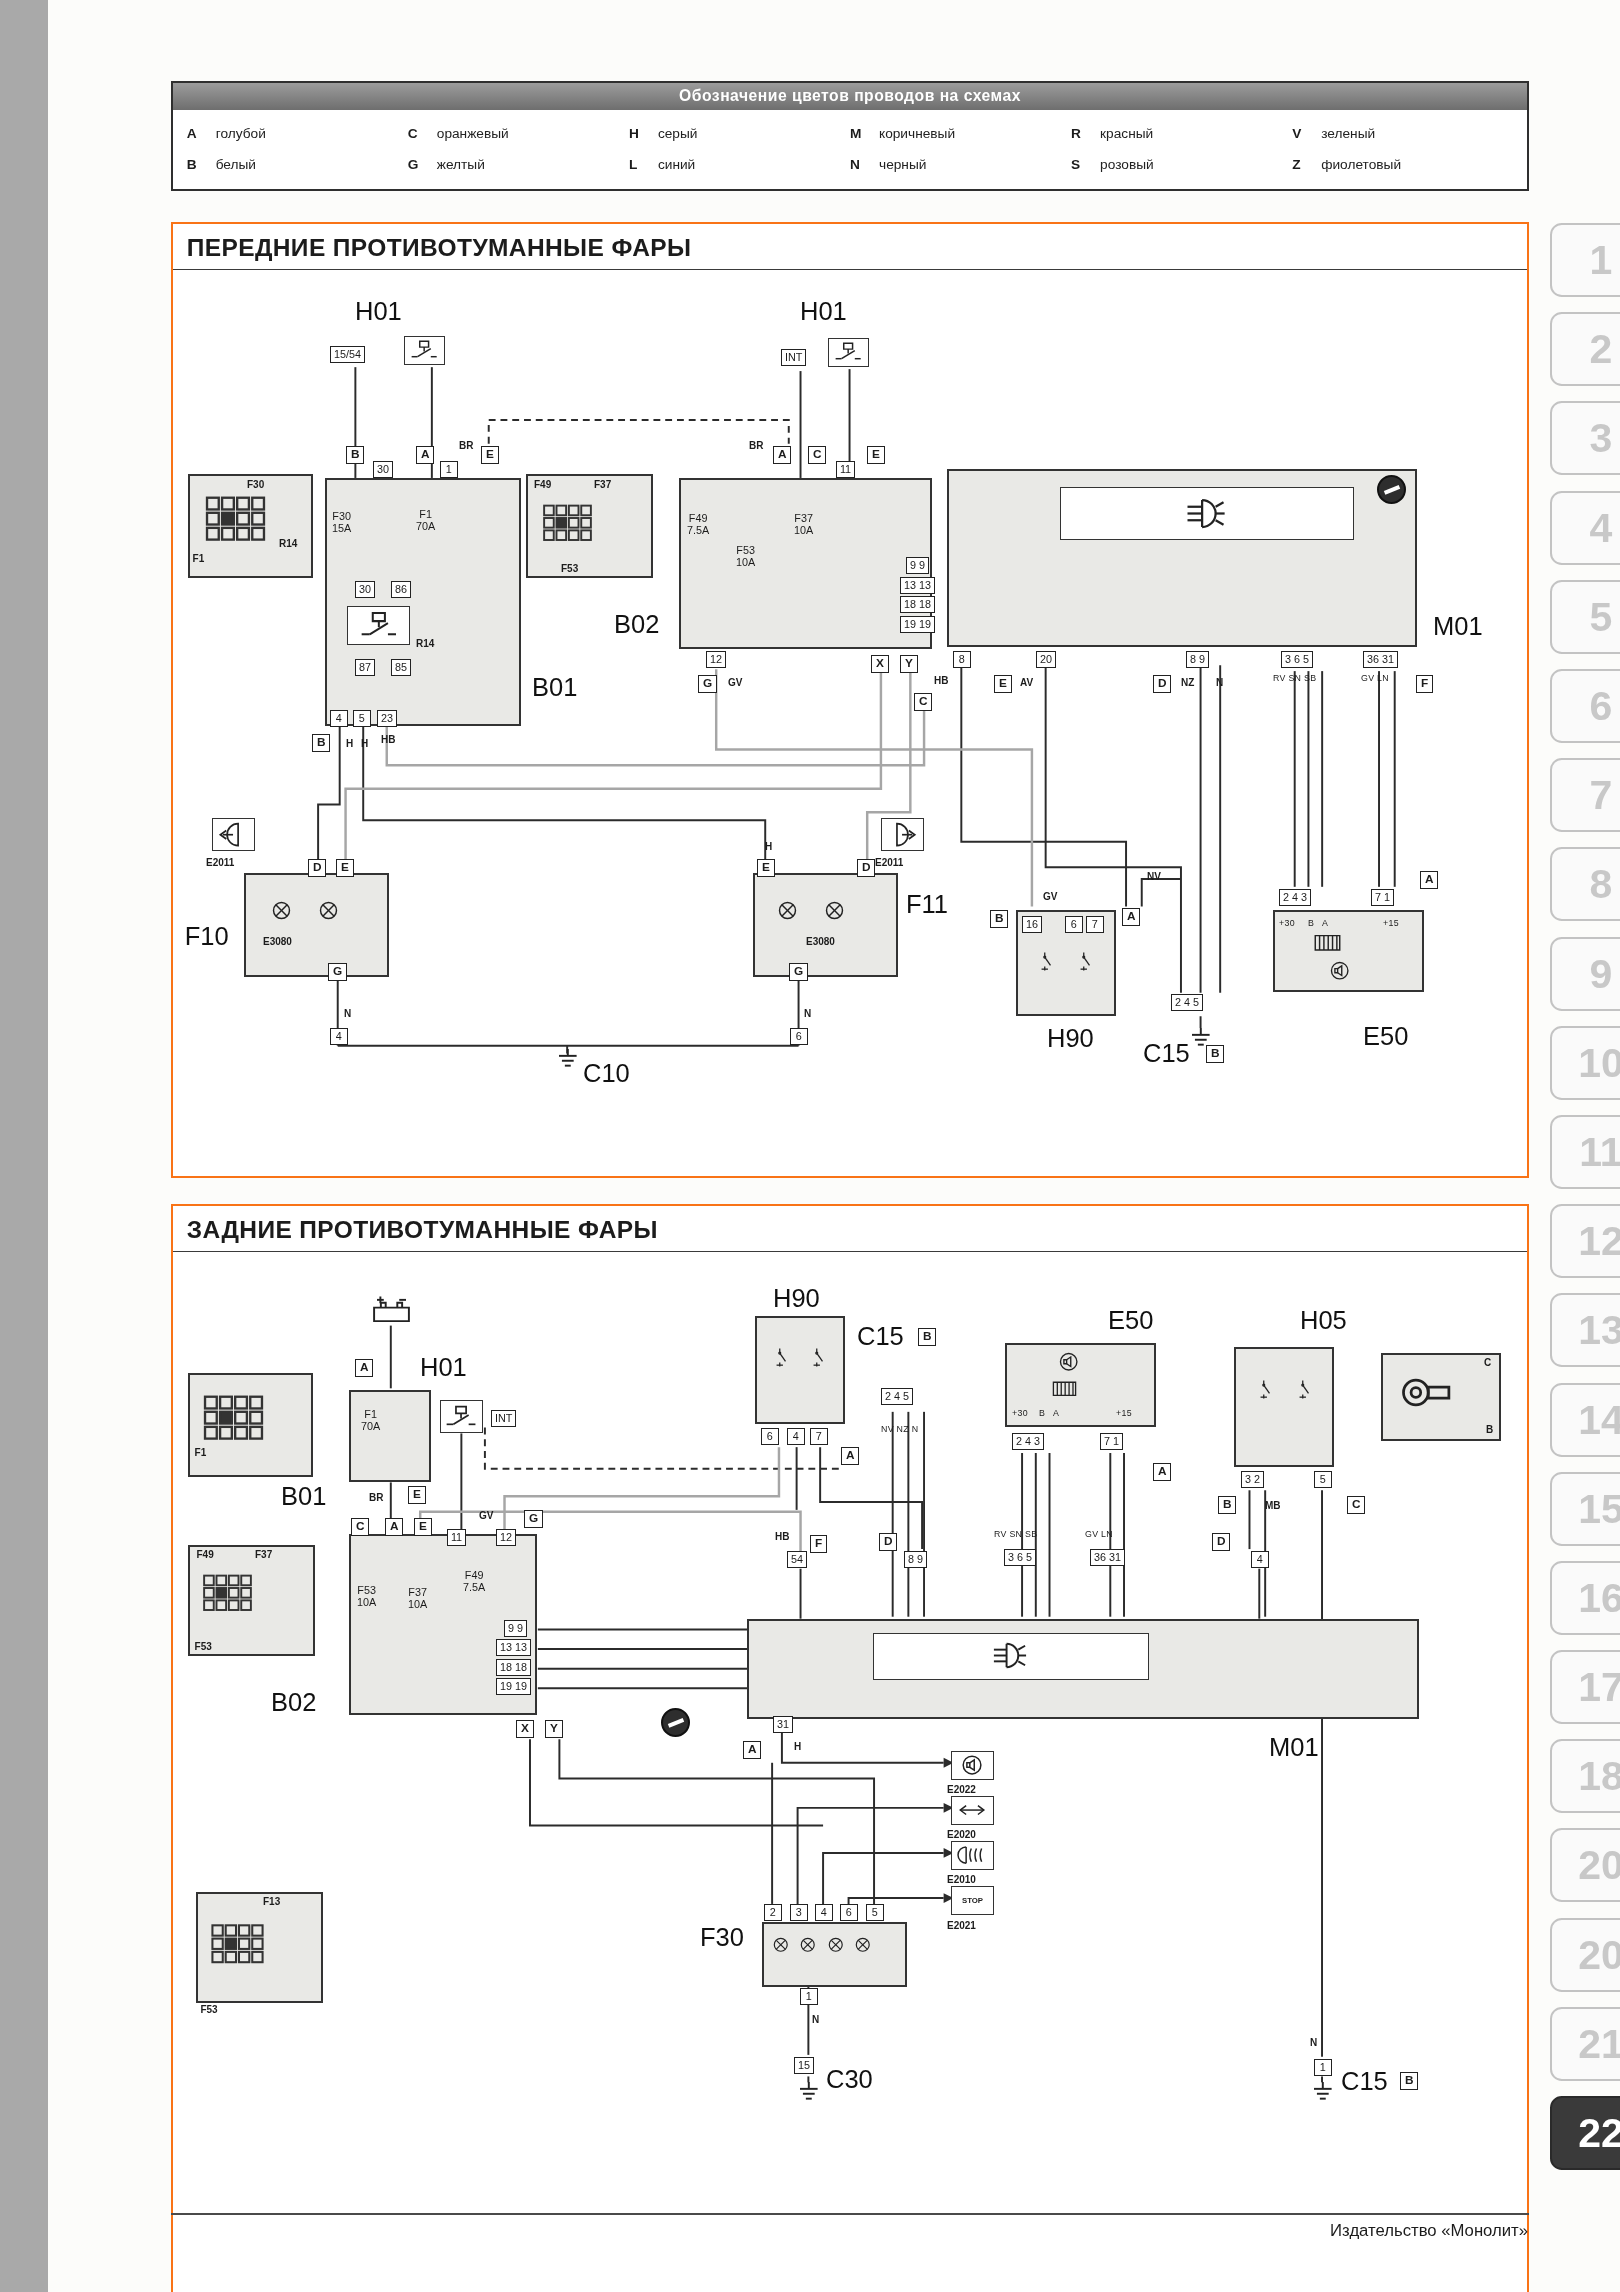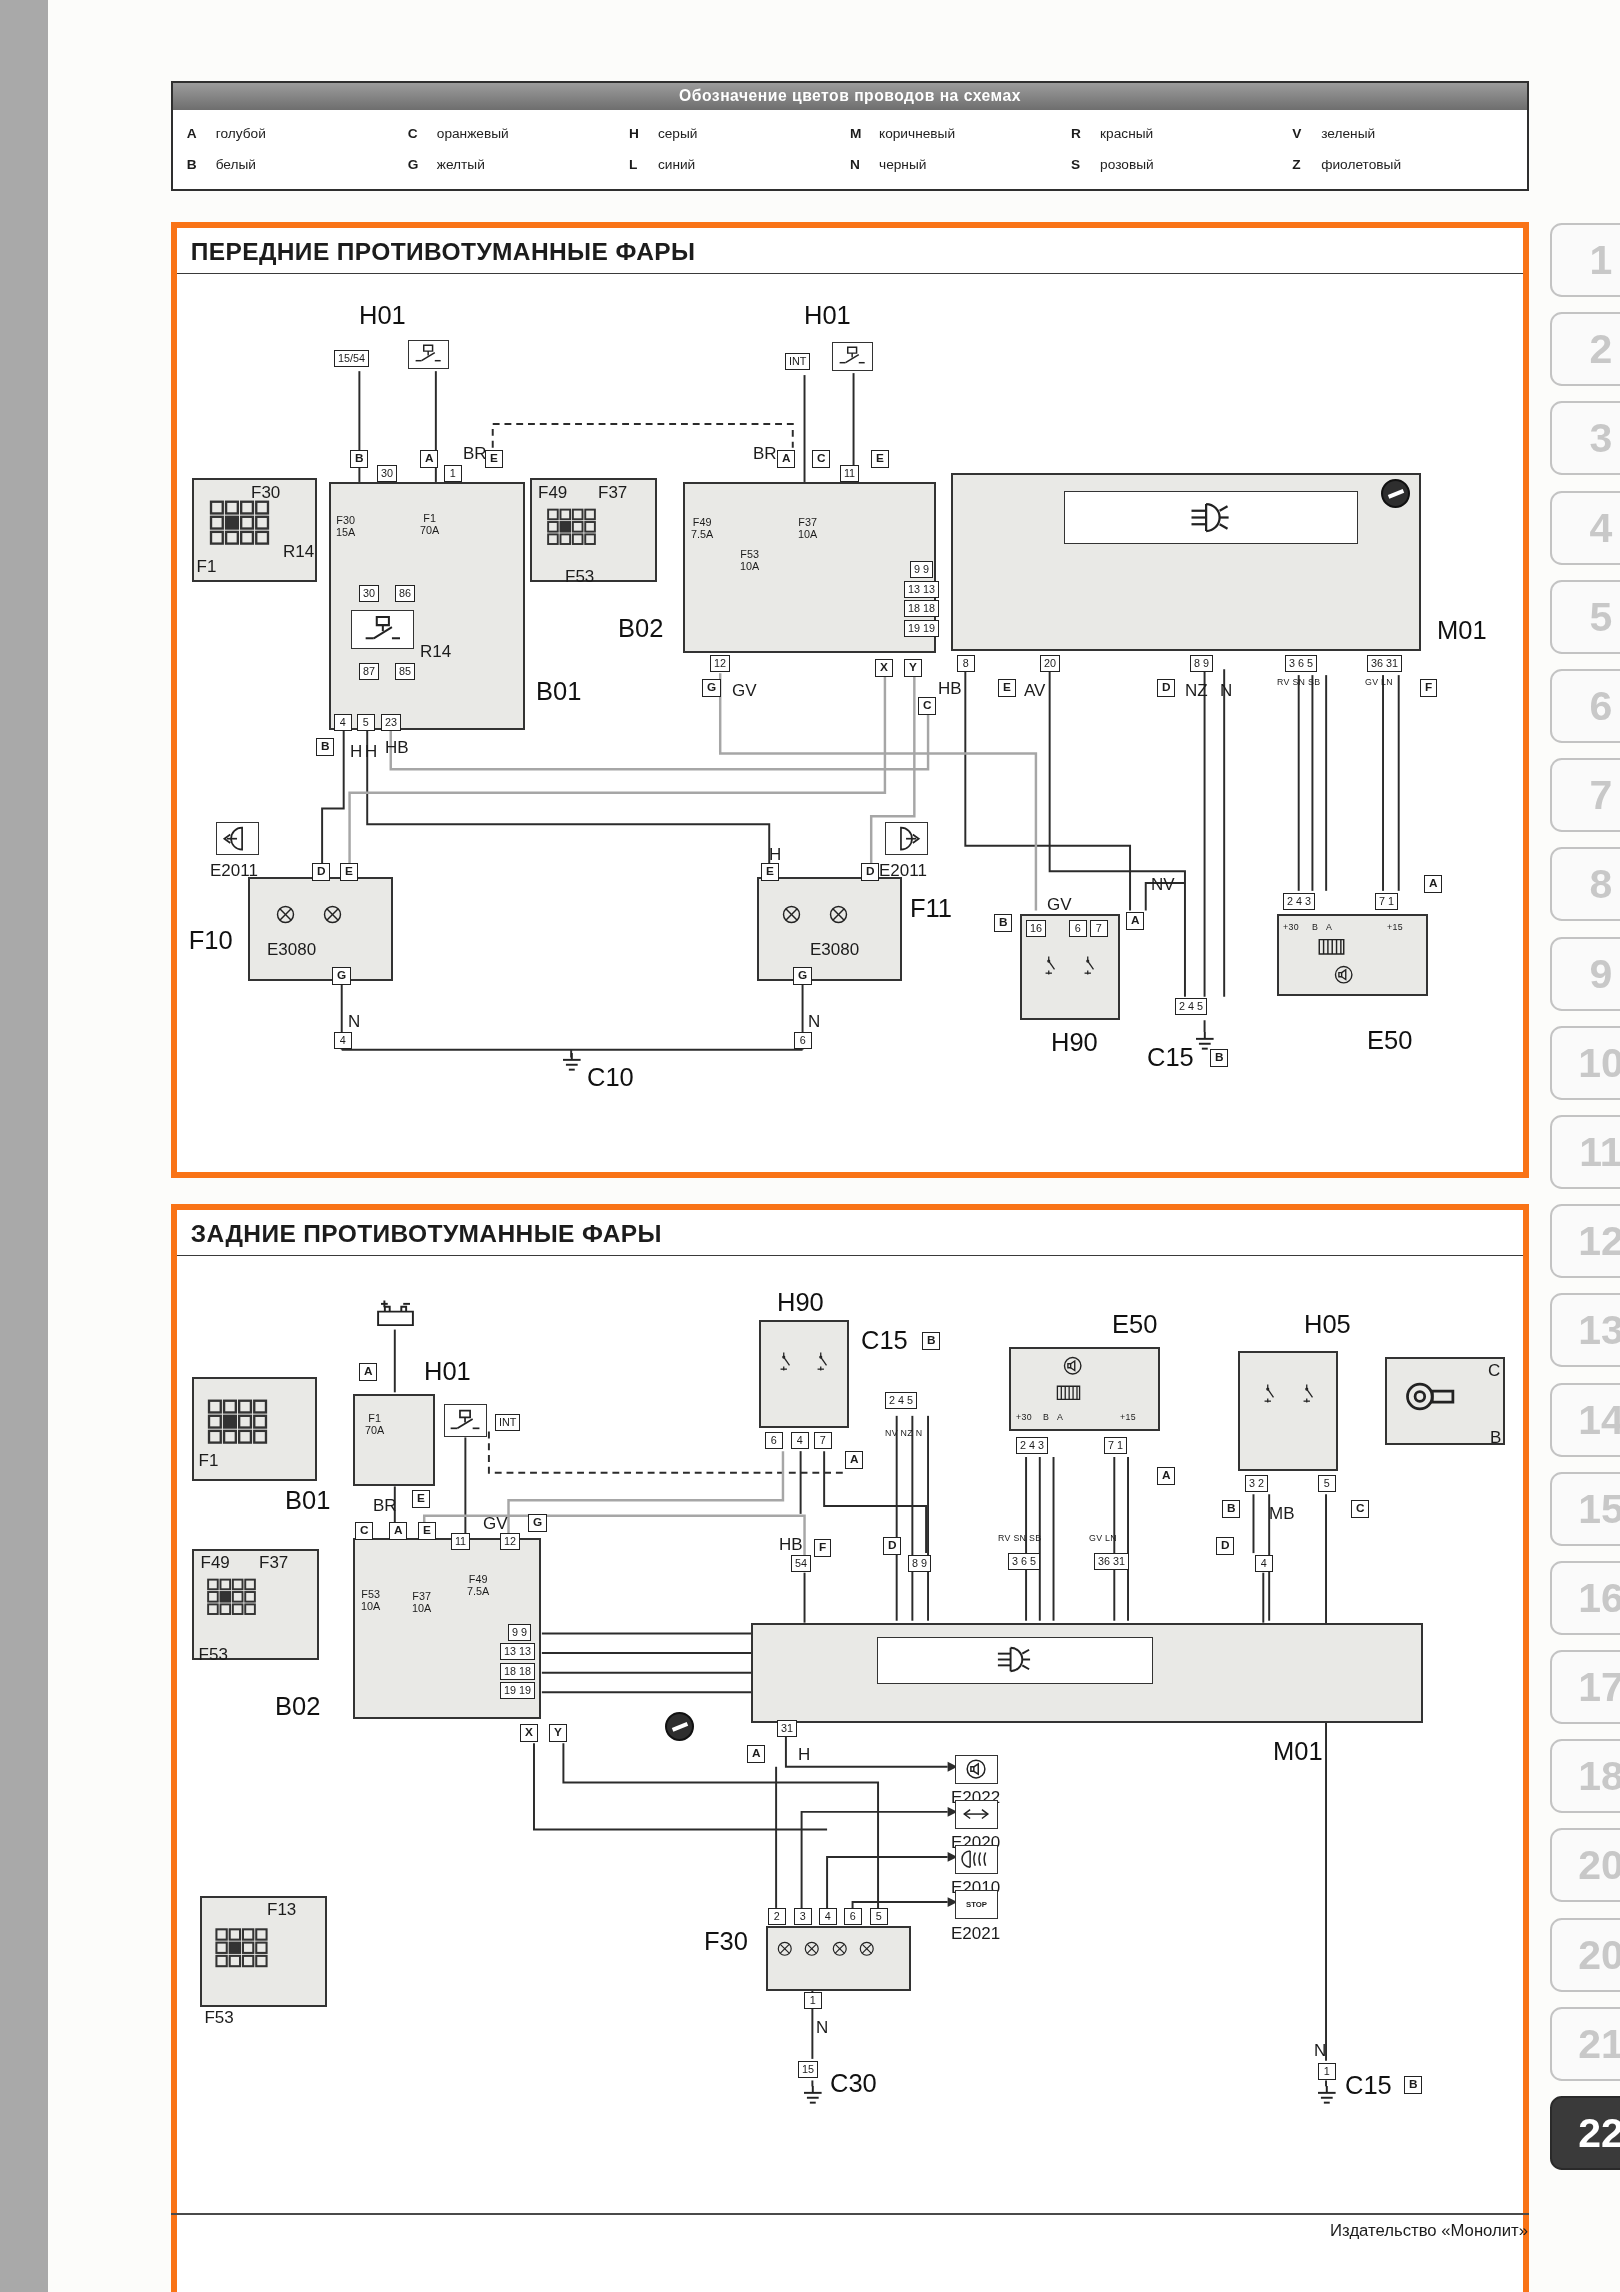--- a/index.html
+++ b/index.html
@@ -9,30 +9,30 @@
   .legend{position:absolute;left:123px;top:81px;width:1358px;height:110px;
           border:2px solid #2f2f2f;background:#fff;box-sizing:border-box;}
   .legend-header{height:26.5px;background:linear-gradient(#9c9c9c,#6e6e6e);color:#fff;
           font-size:15.7px;font-weight:bold;text-align:center;line-height:26.5px;letter-spacing:0.5px;}
   .legend-body{display:grid;grid-template-columns:repeat(6,1fr);grid-template-rows:repeat(2,1fr);
           grid-auto-flow:column;padding:7.8px 13.7px;height:63px;}
   .leg-item{display:flex;align-items:center;font-size:13.7px;}
   .leg-code{font-weight:bold;width:29px;}
   .leg-name{color:#222;}
   
-  .panel{position:absolute;left:123px;width:1358px;border:6px solid #f97316;background:#fff;box-sizing:border-box;}
+  .panel{position:absolute;left:123px;width:1358px;border:2px solid #f97316;background:#fff;box-sizing:border-box;}
   .panel1{top:222px;height:956px;}
   .panel2{top:1204px;height:1205px;}
   .panel::after{content:'';position:absolute;left:0;right:0;top:45px;border-top:1.5px solid #3a3a3a;}
   .canvas{position:absolute;left:0;top:0;right:0;bottom:0;}
   svg.wires{position:absolute;left:0;top:0;z-index:1;}
   .el{position:absolute;z-index:3;}
   .title{font-size:24.5px;font-weight:bold;letter-spacing:0.4px;white-space:nowrap;z-index:4;}
   .big{font-size:25.5px;font-weight:500;white-space:nowrap;color:#111;}
-  .lbl{font-size:17px;white-space:nowrap;}
+  .lbl{font-size:10px;white-space:nowrap;font-weight:bold;}
   .lbl2{font-size:10.8px;white-space:pre-line;text-align:center;line-height:1.15;}
   .tiny{font-size:8.8px;white-space:nowrap;letter-spacing:0.3px;text-align:right;}
   .pin{border:1.5px solid #222;background:#fff;font-size:10.8px;line-height:1;
        padding:2px 2.9px;text-align:center;white-space:nowrap;min-width:9.8px;}
   .letter{border:1.5px solid #222;background:#fff;font-size:11.8px;font-weight:bold;line-height:1;
        padding:2px 3.9px;text-align:center;}
   .gbox{border:2px solid #333;background:#e9e9e6;box-sizing:border-box;z-index:2;}
   .wbox{border:1.5px solid #333;background:#fff;box-sizing:border-box;display:flex;
         align-items:center;justify-content:center;font-size:7.8px;font-weight:bold;}
   .wbox svg{width:88%;height:82%;}

